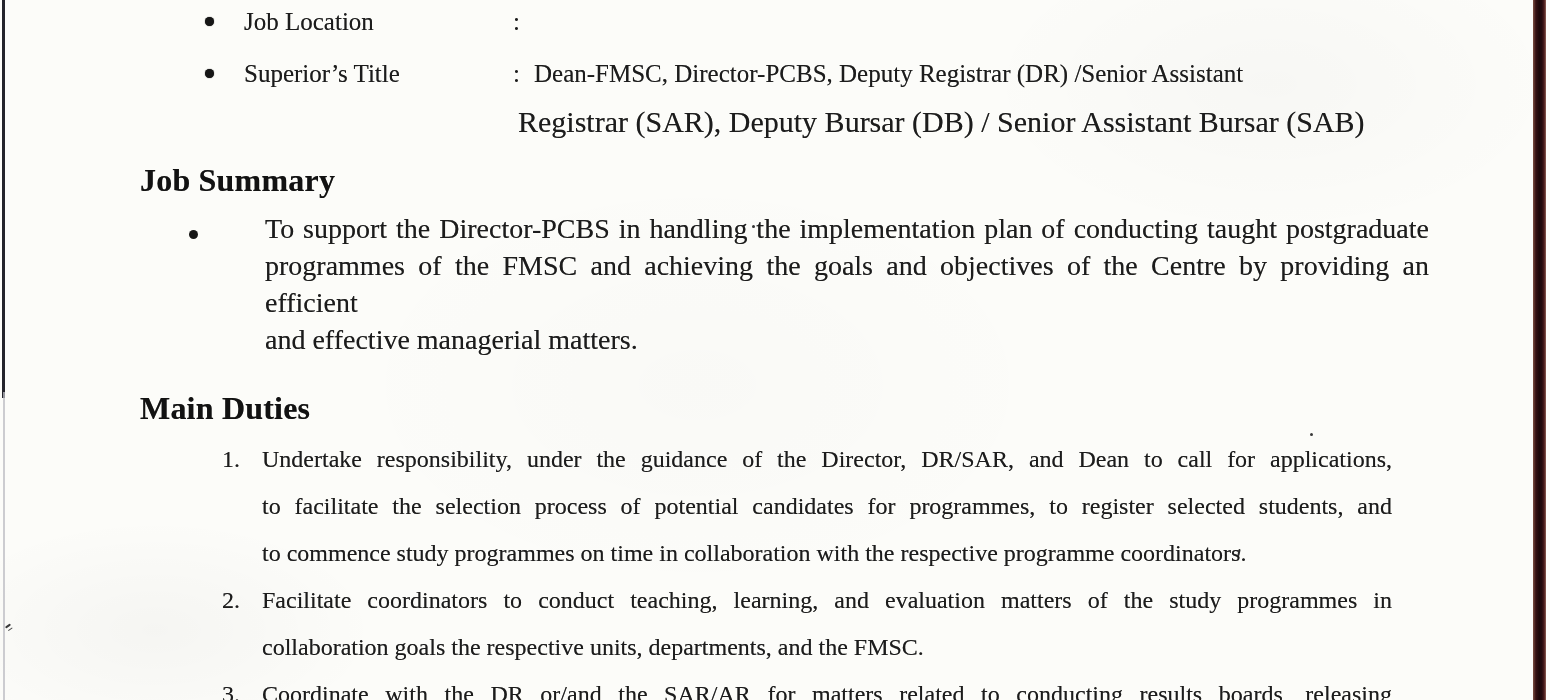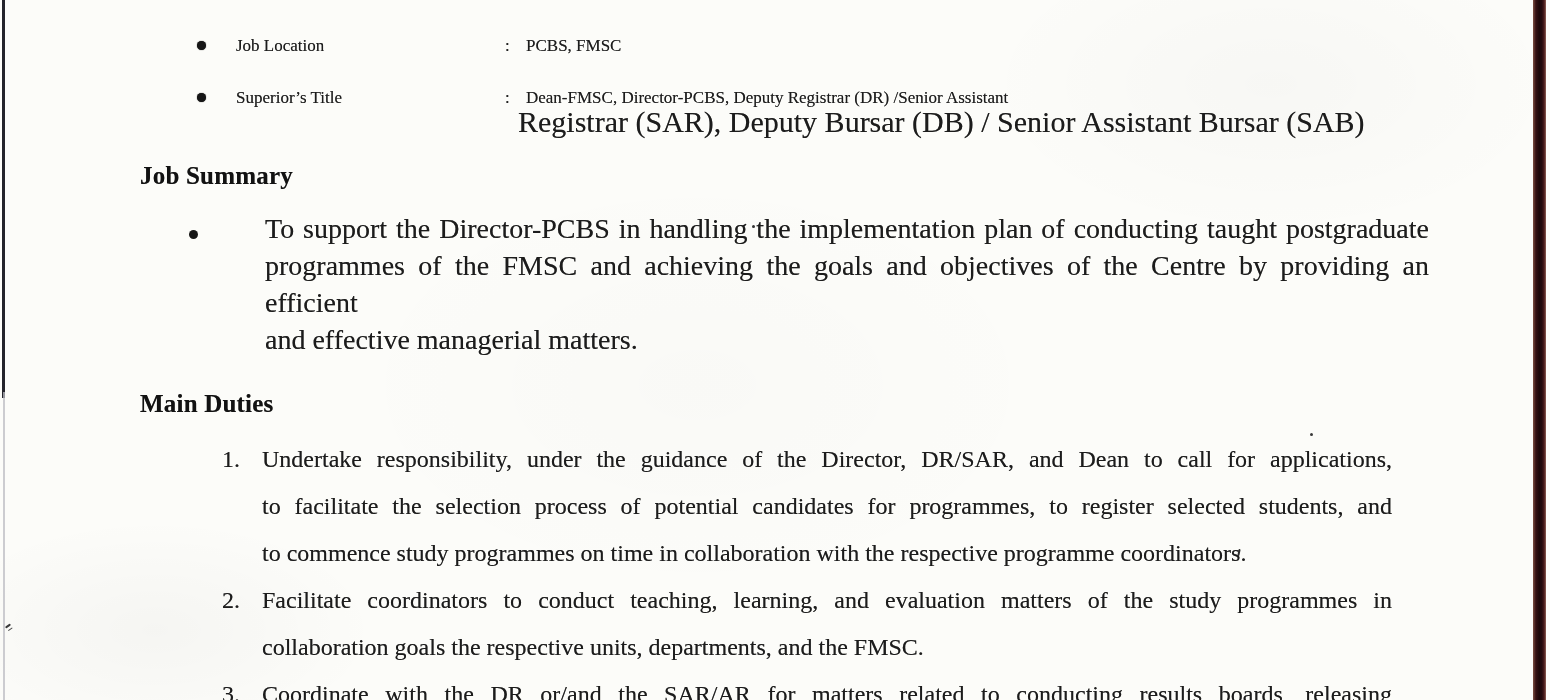--- a/index.html
+++ b/index.html
@@ -10,28 +10,28 @@
     background:
       radial-gradient(ellipse 320px 160px at 10% 90%, rgba(0,0,0,0.028), transparent 70%),
       radial-gradient(ellipse 420px 220px at 82% 12%, rgba(0,0,0,0.02), transparent 70%),
       radial-gradient(ellipse 500px 300px at 45% 55%, rgba(0,0,0,0.012), transparent 75%),
       #fcfcf9;
     font-family:"Liberation Serif","DejaVu Serif",serif;
     color:#1c1c1c;
   }
   .txt{ text-shadow:0 0 0.6px rgba(25,25,25,0.55); }
   
-  .field-row{ position:absolute; left:8px; width:1530px; height:34px; font-size:17px; line-height:34px;margin-top:24px; }
+  .field-row{ position:absolute; left:16px; width:1530px; height:34px; font-size:25px; line-height:34px; }
   .f-bullet{ position:absolute; left:189px; top:12px; width:9px; height:9px; border-radius:50%; background:#161616; box-shadow:0 0 1px #161616; }
   .f-label{ position:absolute; left:228px; }
   .f-colon{ position:absolute; left:497px; }
   .f-value{ position:absolute; left:518px; }
   .f-value-cont{ position:absolute; left:518px; top:105px; font-size:30px; line-height:34px; }
   
-  .heading{ position:absolute; left:140px; font-size:25px; font-weight:700; color:#121212; letter-spacing:0.2px; }
+  .heading{ position:absolute; left:140px; font-size:32px; font-weight:700; color:#121212; letter-spacing:0.2px; }
   
   .summary-bullet{ position:absolute; left:189px; top:230px; width:9px; height:9px; border-radius:50%; background:#161616; }
   .summary-para{ position:absolute; left:228px; top:210px; width:1164px; font-size:28px; line-height:37px;margin-left:37px; }
   
   .duties{ position:absolute; left:222px; top:436px; width:1170px; font-size:24px; }
   .duty-item{ position:relative; padding-left:40px; }
   .duty-num{ position:absolute; left:0; top:0; line-height:47px; }
   .dline{ line-height:47px; }
   .sline{ line-height:37px; }
   .jl{ text-align:justify; text-align-last:justify; overflow:hidden; white-space:normal; }
@@ -52,21 +52,20 @@
 </style>
 </head>
 <body>
 
 <div class="page">
 
   <div class="field-row txt" style="top:5px">
     <span class="f-bullet"></span>
     <span class="f-label">Job Location</span>
     <span class="f-colon">:</span>
-    <span class="f-value">PCBS, FMSC</span>
   </div>
 
   <div class="field-row txt" style="top:57px">
     <span class="f-bullet"></span>
     <span class="f-label">Superior’s Title</span>
     <span class="f-colon">:</span>
     <span class="f-value">Dean-FMSC, Director-PCBS, Deputy Registrar (DR) /Senior Assistant</span>
   </div>
   <div class="f-value-cont txt">Registrar (SAR), Deputy Bursar (DB) / Senior Assistant Bursar (SAB)</div>
 

